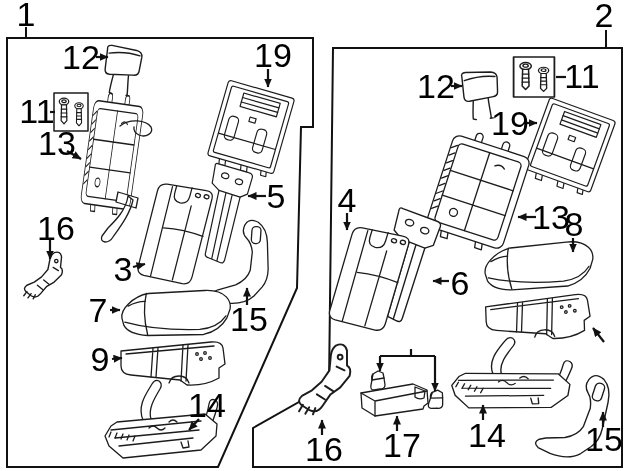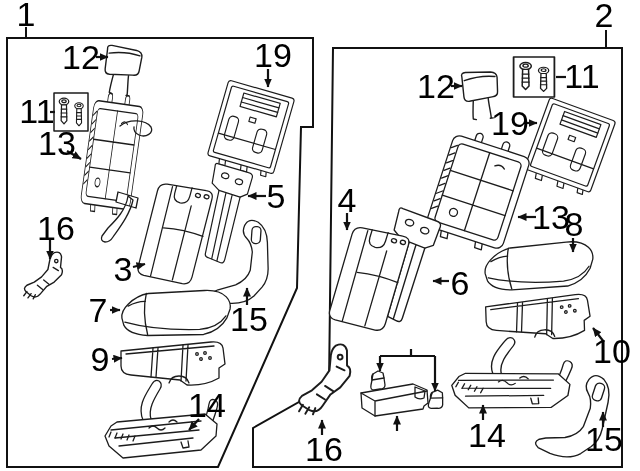--- a/index.html
+++ b/index.html
@@ -255,17 +255,17 @@
 <div class="co" style="left:207px;top:405px">14</div>
 
 <div class="co" style="left:604px;top:15px">2</div>
 <div class="co" style="left:436px;top:86px">12</div>
 <div class="co" style="left:582px;top:76px">11</div>
 <div class="co" style="left:510px;top:123px">19</div>
 <div class="co" style="left:347px;top:200px">4</div>
 <div class="co" style="left:551px;top:217px">13</div>
 <div class="co" style="left:574px;top:224px">8</div>
 <div class="co" style="left:460px;top:283px">6</div>
-<div class="co" style="left:612px;top:351px">10</div>
 <div class="co" style="left:324px;top:449px">16</div>
+<div class="co" style="left:402px;top:445px">17</div>
 <div class="co" style="left:487px;top:435px">14</div>
 <div class="co" style="left:604px;top:439px">15</div>
 </div>
 
 </body></html>

